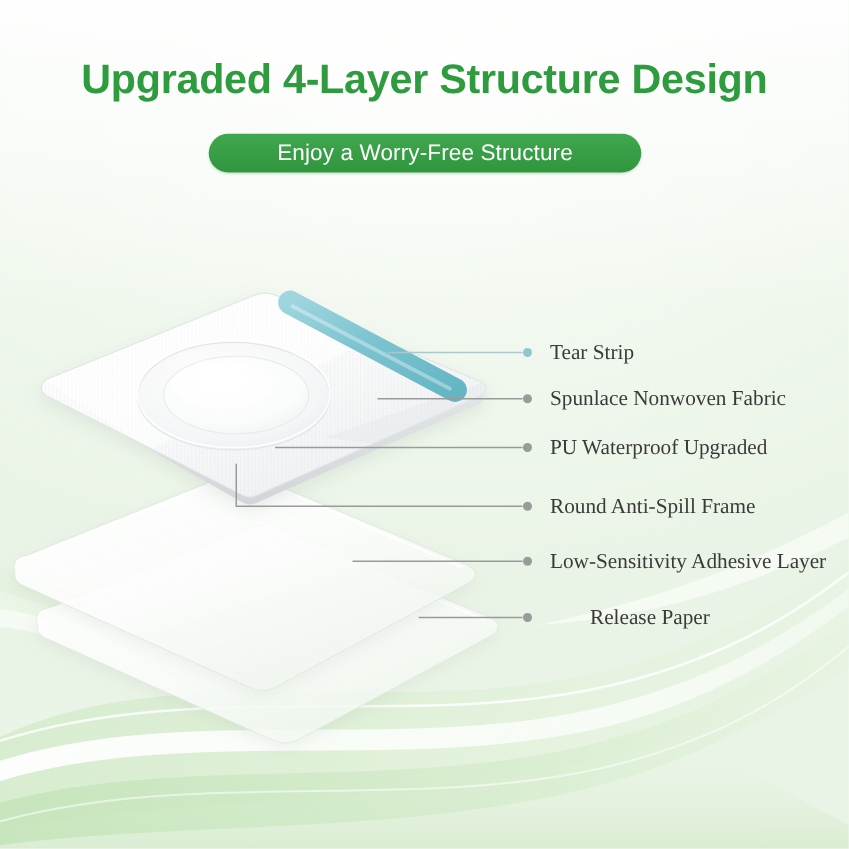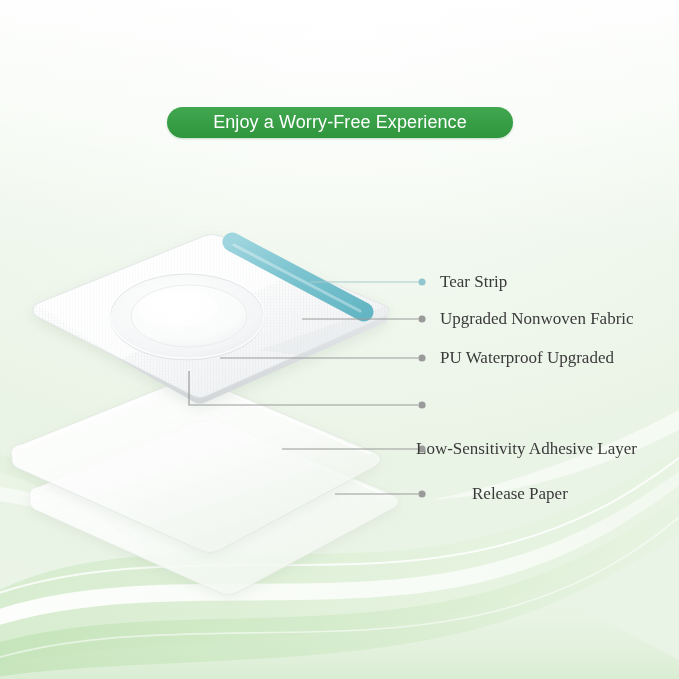--- a/index.html
+++ b/index.html
@@ -104,23 +104,24 @@
     <path d="M-10,660 C150,612 330,652 492,612 C606,583 658,534 700,500" fill="none" stroke="#ffffff" stroke-opacity="0.55" stroke-width="1.6"></path>
 
     <path d="M-10,470 C60,488 110,520 150,560 C100,528 50,506 -10,500 Z" fill="#ffffff" fill-opacity="0.55"></path>
     <path d="M-10,452 C70,472 130,516 180,568 C110,522 55,492 -10,486 Z" fill="#dff0d8" fill-opacity="0.5"></path>
 
     <path d="M679,430 C600,470 520,494 430,500 C520,482 600,452 679,410 Z" fill="#ffffff" fill-opacity="0.5"></path>
 
     <rect x="0" y="0" width="679" height="250" fill="url(#topfade)"></rect>
   </svg>
 
+  <div class="title">Upgraded 4-Layer Structure Design</div>
 
   <div class="subtitle-pill">
-    <span>Enjoy a Worry-Free Experience</span>
+    <span>Enjoy a Worry-Free Structure</span>
   </div>
 
   <svg class="product" viewBox="0 0 679 440">
     <defs>
 
       <linearGradient id="padTop" x1="0.1" y1="0" x2="0.9" y2="1">
         <stop offset="0%" stop-color="#ffffff"></stop>
         <stop offset="40%" stop-color="#fdfdfd"></stop>
         <stop offset="78%" stop-color="#f2f3f4"></stop>
         <stop offset="100%" stop-color="#e9ebed"></stop>
@@ -239,22 +240,23 @@
 
     <line x1="282" y1="449" x2="418" y2="449" stroke="#9a9a9a" stroke-width="1.2"></line>
     <circle cx="422" cy="449" r="3.6" fill="#9a9a9a"></circle>
 
     <line x1="335" y1="494" x2="418" y2="494" stroke="#9a9a9a" stroke-width="1.2"></line>
     <circle cx="422" cy="494" r="3.6" fill="#9a9a9a"></circle>
   </svg>
 
   <div class="label" style="left:440px;top:275px;">Tear Strip</div>
 
-  <div class="label" style="left:440px;top:312px;">Upgraded Nonwoven Fabric</div>
+  <div class="label" style="left:440px;top:312px;">Spunlace Nonwoven Fabric</div>
 
   <div class="label" style="left:440px;top:351px;">PU Waterproof Upgraded</div>
 
-
-  <div class="label" style="left:416px;top:442px;">Low-Sensitivity Adhesive Layer</div>
+  <div class="label" style="left:440px;top:398px;">Round Anti-Spill Frame</div>
+
+  <div class="label" style="left:440px;top:442px;">Low-Sensitivity Adhesive Layer</div>
 
   <div class="label" style="left:440px;top:487px;margin-left:32px;">Release Paper</div>
 
 </div>
 
 </body></html>

